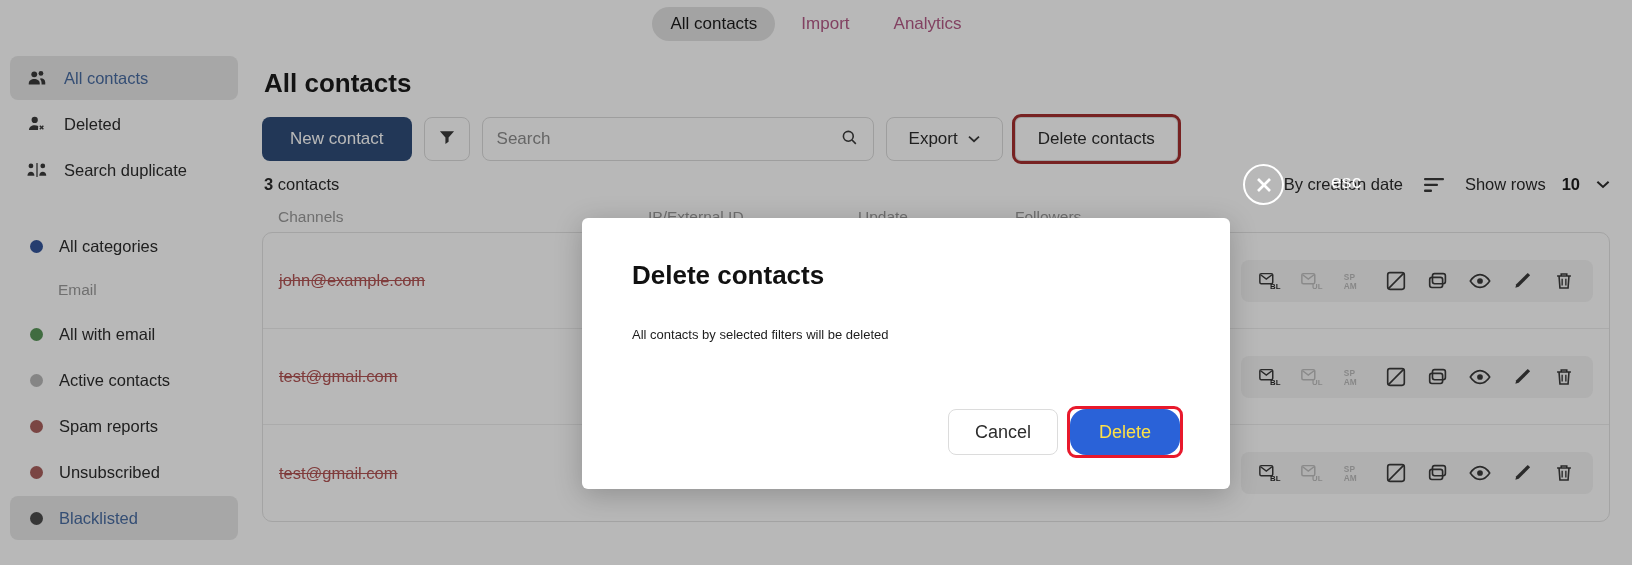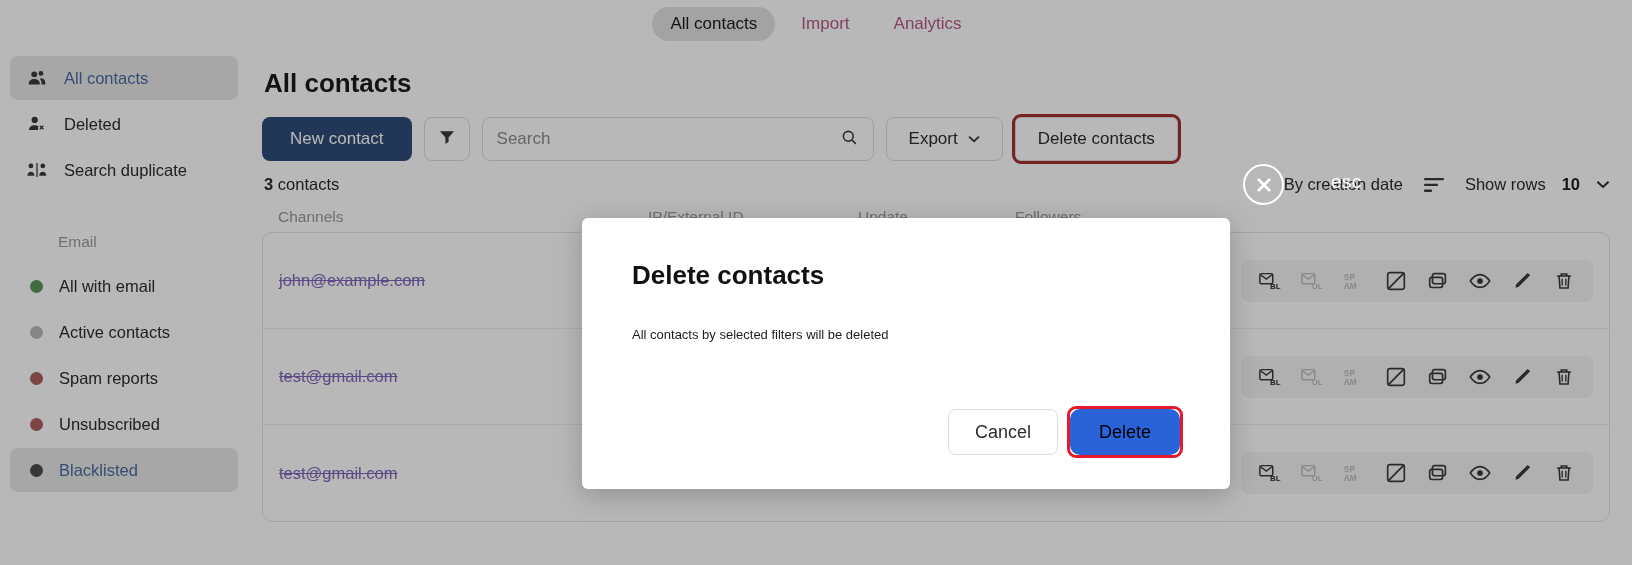--- a/index.html
+++ b/index.html
@@ -105,21 +105,21 @@
   .th.c2 { width: 210px; }
   .th.c3 { width: 150px; }
   .th.c4 { width: 180px; margin-left: 7px; }
 
   .table {
     margin-top: 6px; border: 1px solid #e4e4e4; border-radius: 10px;
     background: #fff; overflow: hidden;
   }
   .tr { display: flex; align-items: center; height: 96px; padding: 0 16px; border-bottom: 1px solid #ededed; }
   .tr:last-child { border-bottom: none; }
-  .td { font-size: 16.5px; color: #8b5cf6; }
+  .td { font-size: 16.5px; color: #ef4444; }
   .td.email { width: 370px; text-decoration: line-through; }
   .row-actions { margin-left: auto; display: flex; align-items: center; gap: 16px; padding: 8px 16px; border-radius: 8px; }
   .row-actions.chipbg { background: rgba(0,0,0,0.045); }
   .act { width: 26px; height: 26px; display: flex; align-items: center; justify-content: center; cursor: pointer; }
   .act svg { width: 24px; height: 24px; }
   .act.dim { opacity: 0.28; }
 
   
   .overlay { position: absolute; inset: 0; background: rgba(0,0,0,0.0); }
   .closebtn {
@@ -142,22 +142,22 @@
   }
   .modal-title { font-size: 26px; font-weight: bold; color: #111; }
   .modal-body { font-size: 13px; color: #1d1d1d; margin-top: 36px; }
   .modal-actions { margin-top: auto; display: flex; justify-content: flex-end; align-items: center; gap: 12px; }
   .btn-cancel {
     height: 46px; min-width: 110px; border: 1px solid #dcdcdc; border-radius: 8px;
     background: #fff; font-size: 18px; color: #2d2d2d; cursor: pointer;
     font-family: "Liberation Sans", sans-serif;
   }
   .btn-delete {
-    height: 46px; min-width: 110px; border: none; border-radius: 10px;
-    background: #2a62d8; color: #000000; font-size: 18px; cursor: pointer;
+    height: 46px; min-width: 110px; border: none; border-radius: 16px;
+    background: #2a62d8; color: #fde047; font-size: 18px; cursor: pointer;
     font-family: "Liberation Sans", sans-serif;
   }
   .btn-delete-wrap { outline: 3px solid #e8192c; border-radius: 6px; display: inline-flex; }
 </style>
 </head>
 <body>
 
 <div id="app">
 
   <div class="page">
@@ -201,20 +201,24 @@
               <rect x="11.3" y="4.4" width="1.4" height="15.2"></rect>
               <circle cx="18.3" cy="7.6" r="2.6"></circle>
               <path d="M14.5 18.4c0-2.8 1.8-4.4 3.8-4.4s3.8 1.6 3.8 4.4z"></path>
             </svg>
         </span>
         <span class="side-label">Search duplicate</span>
       </div>
 
       <div class="side-sep"></div>
 
+      <div class="side-item">
+        <span class="dot" style="background:#1a56d6"></span>
+        <span class="side-label">All categories</span>
+      </div>
 
       <div class="side-group-label">Email</div>
 
       <div class="side-item">
         <span class="dot" style="background:#35a535"></span>
         <span class="side-label">All with email</span>
       </div>
 
       <div class="side-item">
         <span class="dot" style="background:#b9b9b9"></span>

